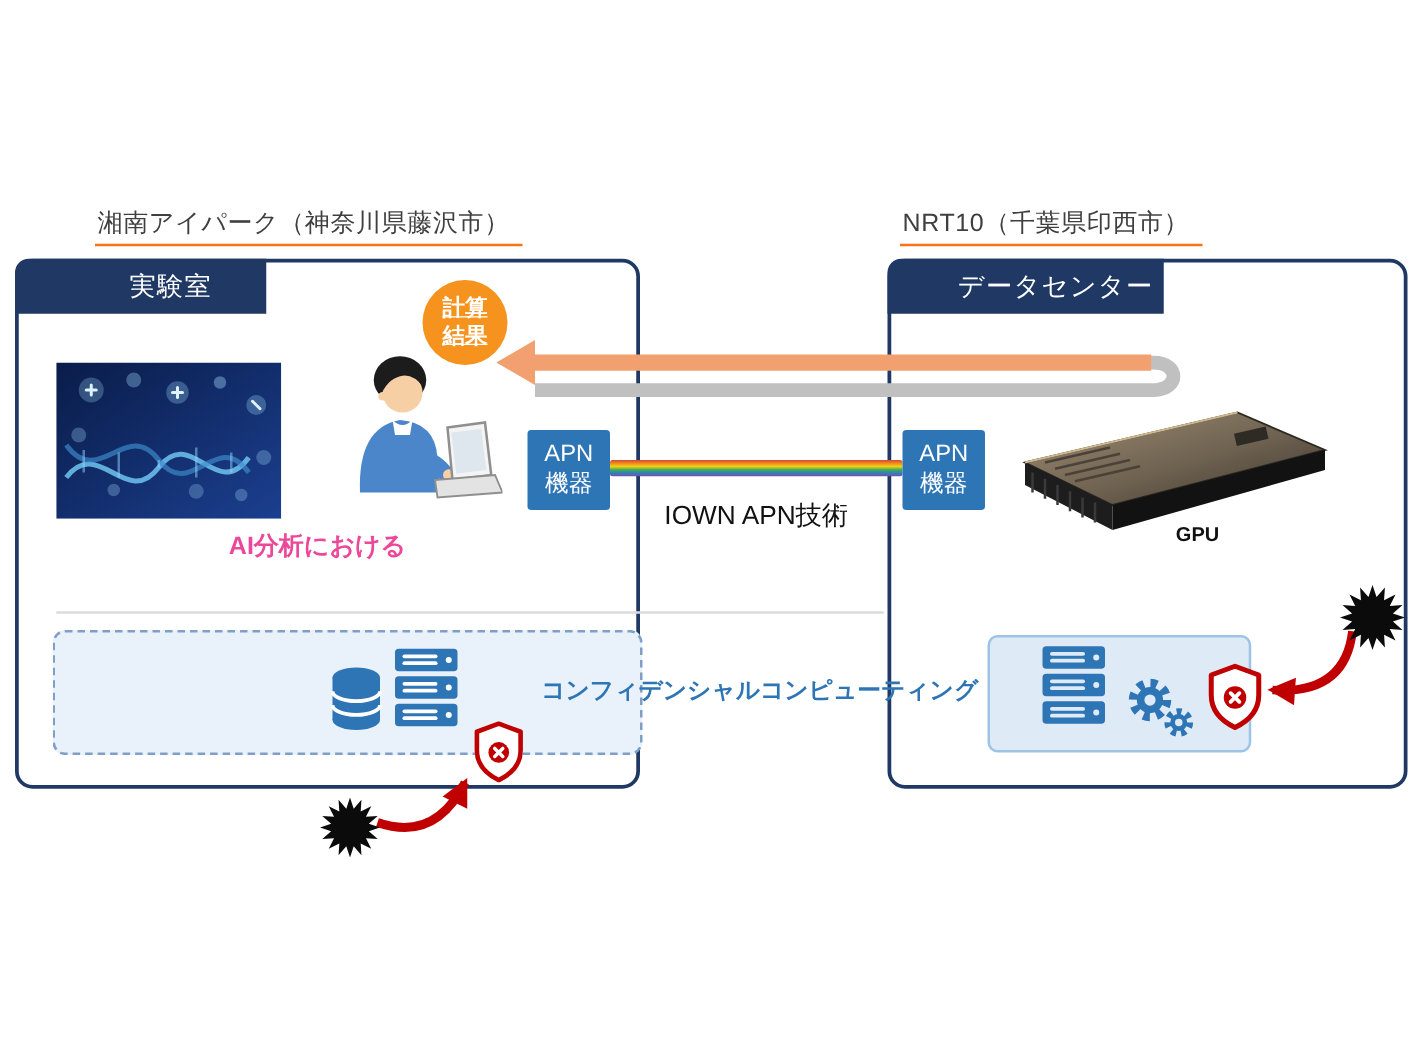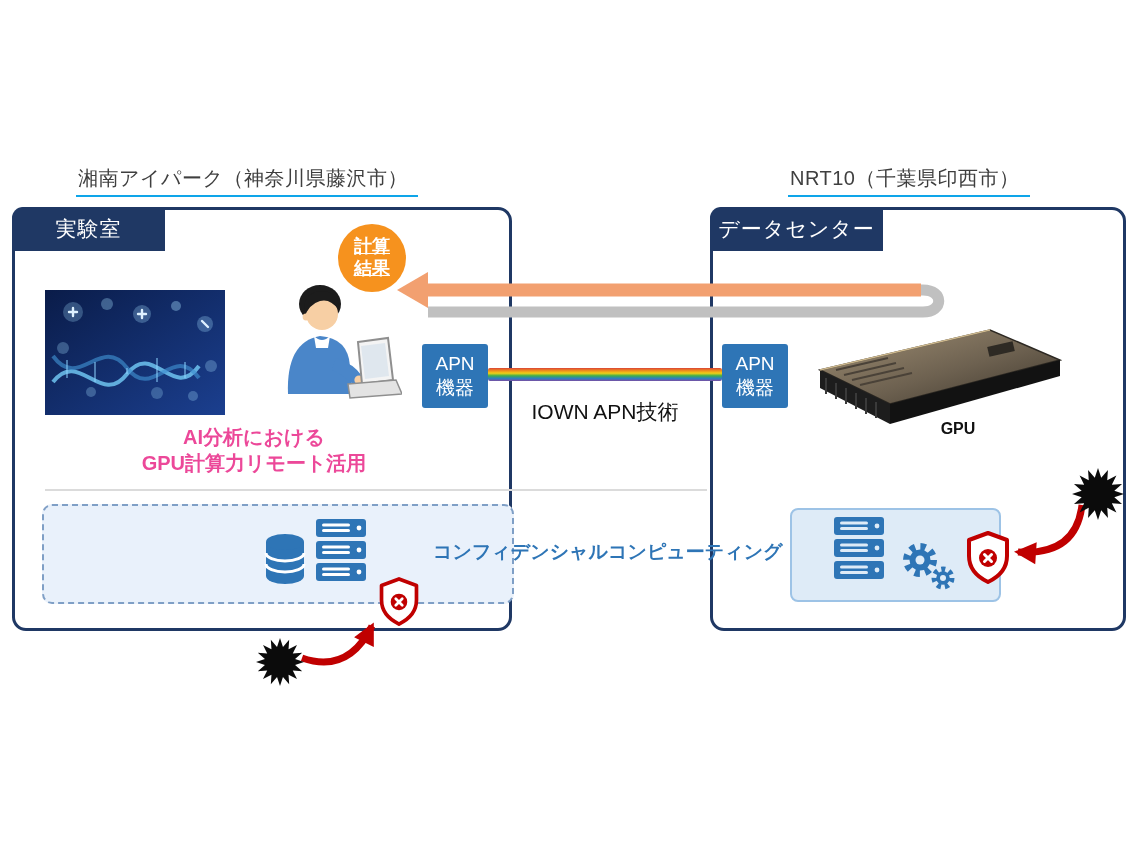--- a/index.html
+++ b/index.html
@@ -2,29 +2,29 @@
 <html><head>
 <meta charset="utf-8">
 <style>
   html,body{margin:0;padding:0;background:#fff;}
   .canvas{
     position:relative;width:1132px;height:849px;background:#ffffff;
     font-family:"Liberation Sans","DejaVu Sans",sans-serif;overflow:hidden;color:#1a1a1a;
   }
   .abs{position:absolute;}
   
-  .site-label{font-size:20px;color:#3f3f3f;border-bottom:2px solid #0ea5e9;padding:0 10px 3px 2px;letter-spacing:.5px;}
+  .site-label{font-size:20px;color:#3f3f3f;border-bottom:2px solid #f97316;padding:0 10px 3px 2px;letter-spacing:.5px;}
   .site-left{left:76px;top:165px;}
-  .site-right{left:788px;top:165px;}
+  .site-right{left:720px;top:165px;}
   
   .panel{border:3px solid #1F3864;border-radius:14px;background:#fff;}
   .panel-left{left:12px;top:207px;width:494px;height:418px;}
   .panel-right{left:710px;top:207px;width:410px;height:418px;}
   .badge{background:#1F3864;color:#fff;display:flex;align-items:center;justify-content:center;
-         font-size:21px;letter-spacing:1px;border-radius:11px 0 0 0;z-index:3;}
+         font-size:21px;letter-spacing:1px;border-radius:11px 0 0 0;z-index:3;padding-left:48px;}
   .badge-left{left:12px;top:207px;width:153px;height:44px;}
   .badge-right{left:710px;top:207px;width:173px;height:44px;}
   
   .lab-photo{left:45px;top:290px;width:180px;height:125px;z-index:2;}
   .person{left:246px;top:270px;width:156px;height:156px;z-index:2;}
   .caption{left:58px;top:424px;width:392px;text-align:center;z-index:2;}
   .caption div{font-size:20px;font-weight:700;line-height:1.32;color:#ec4899;}
   .result-circle{left:338px;top:224px;width:68px;height:68px;border-radius:50%;background:#F6921E;
       color:#fff;display:flex;flex-direction:column;align-items:center;justify-content:center;
       font-size:18px;font-weight:700;line-height:1.2;z-index:4;text-decoration:underline;}
@@ -123,21 +123,20 @@
       <path d="M90,88 Q108,94 116,106 L109,116 Q96,104 86,100 Z" fill="#4a86c9"></path>
       <circle cx="113" cy="110" r="4.6" fill="#F7CFA4"></circle>
       <polygon points="112,72 142,68 147,110 116,114" fill="#f4f4f4" stroke="#8f8f8f" stroke-width="2"></polygon>
       <polygon points="115,76 139,73 143,106 119,109" fill="#dfe7ee"></polygon>
       <polygon points="102,114 150,110 156,124 104,128" fill="#e3e3e3" stroke="#8f8f8f" stroke-width="1.5"></polygon>
     </svg>
   </div>
 
   <div class="abs caption">
     <div>AI分析における</div>
-    <div>GPU計算力リモート活用</div>
   </div>
 
   <div class="abs result-circle">
     <span>計算</span>
     <span>結果</span>
   </div>
 
   <div class="abs apn-box apn-left">
     <span>APN</span>
     <span>機器</span>

